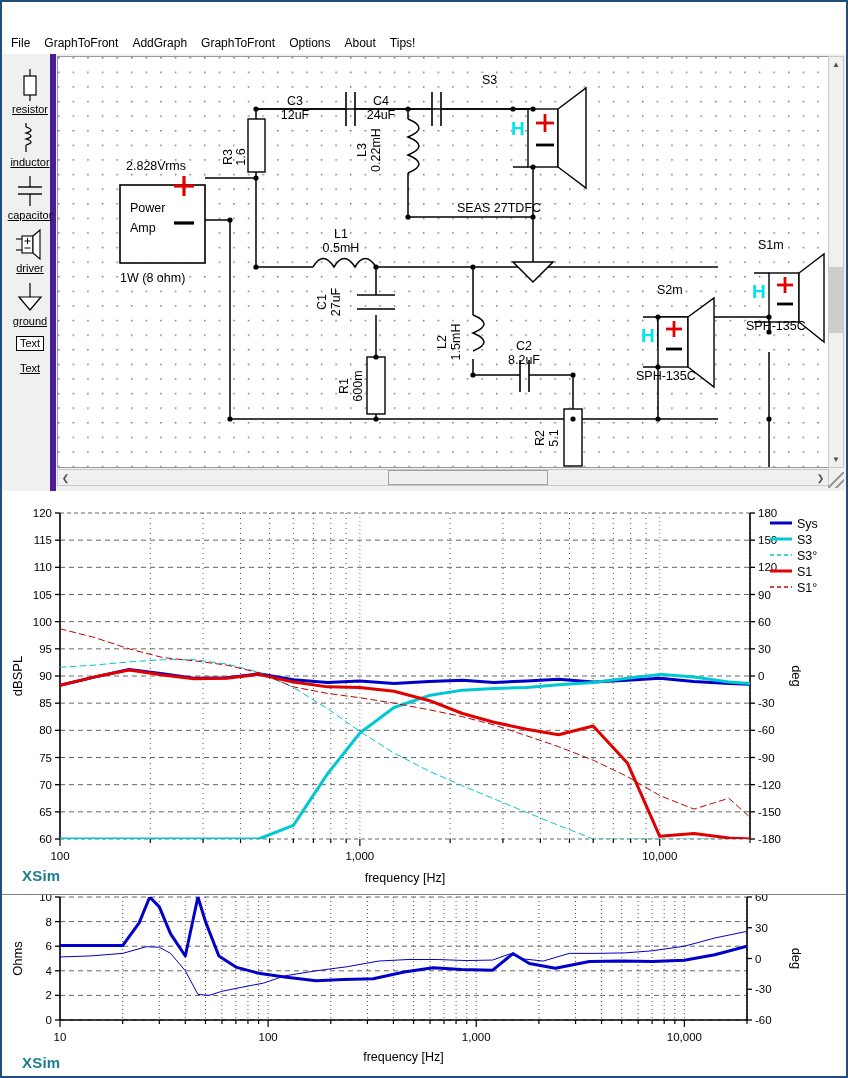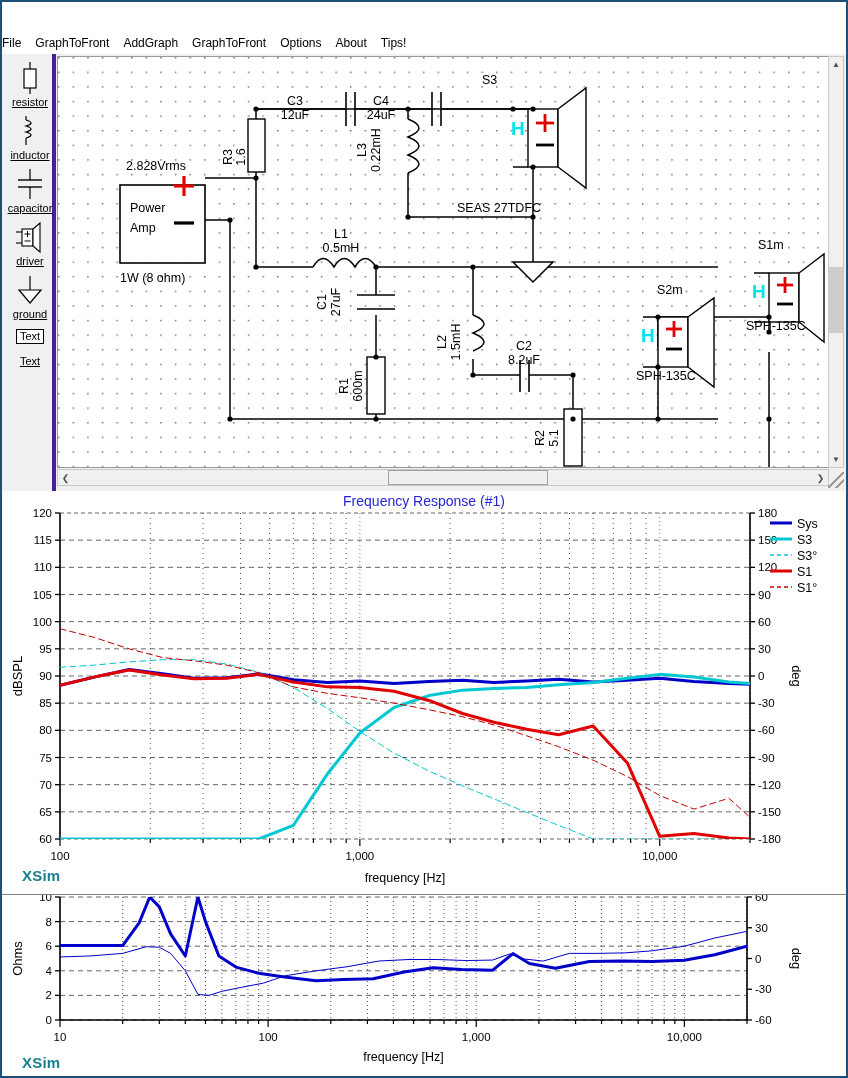--- a/index.html
+++ b/index.html
@@ -49,35 +49,35 @@
     width: 46px; height: 30px; display: flex; align-items: center; justify-content: center;
     font-size: 13px; color: #1a1a1a; background: transparent;
   }
   .win-btn .mn { display:block; width: 11px; height: 1px; background: #1a1a1a; }
   .win-btn .mx { display:block; width: 10px; height: 10px; border: 1px solid #b4b4b4; }
   .win-btn .cl { font-size: 15px; line-height: 1; font-family: "DejaVu Sans", sans-serif; }
 
   
   .menubar {
     position: absolute; left: 0; top: 30px; width: 844px; height: 22px;
-    background: #ffffff; display: flex; align-items: center; 
+    background: #ffffff; display: flex; align-items: center; padding-left: 9px;
   }
   .menu-item {
     font-size: 12px; color: #000000; margin-right: 14px; white-space: nowrap;
   }
 
   
   .sch-wrap {
     position: absolute; left: 0; top: 52px; width: 844px; height: 437px;
     background: #f0f0f0;
   }
   .toolbar {
     position: absolute; left: 2px; top: 0px; width: 52px; height: 437px;
-    background: #f0f0f0; border-right: 4px solid #4c1d95;
-    padding-top: 6px;
+    background: #f0f0f0; border-right: 6px solid #4c1d95;
+    padding-top: 13px;
   }
   .tool {
     width: 52px; text-align: center; margin-bottom: 4px;
   }
   .tool .glyph {
     height: 36px; display: flex; align-items: center; justify-content: center;
   }
   .tool .tlabel {
     font-size: 11px; color: #000; text-decoration: underline; line-height: 13px;
   }
@@ -476,21 +476,20 @@
     </div>
     <div class="hscroll">
       <div class="arrow lt">❮</div>
       <div class="thumb"></div>
       <div class="arrow rt">❯</div>
     </div>
     <div class="grip"></div>
   </div>
 
   <div class="graph1">
-    <div class="graph1-title">Frequency Response (#1)</div>
     <svg class="graphsvg" id="fr-svg" width="844" height="404" viewBox="0 0 844 404">
         <rect x="58" y="22" width="690" height="326" fill="#fff"></rect>
         <line x1="58" y1="22" x2="58" y2="348" stroke="#777" stroke-width="1" stroke-dasharray="1 3"></line>
         <line x1="148.26857424699082" y1="22" x2="148.26857424699082" y2="348" stroke="#222" stroke-width="0.8" stroke-dasharray="1 4"></line>
         <line x1="201.07230517504394" y1="22" x2="201.07230517504394" y2="348" stroke="#222" stroke-width="0.8" stroke-dasharray="1 4"></line>
         <line x1="238.53714849398165" y1="22" x2="238.53714849398165" y2="348" stroke="#222" stroke-width="0.8" stroke-dasharray="1 4"></line>
         <line x1="267.5971386295138" y1="22" x2="267.5971386295138" y2="348" stroke="#222" stroke-width="0.8" stroke-dasharray="1 4"></line>
         <line x1="291.3408794220346" y1="22" x2="291.3408794220346" y2="348" stroke="#222" stroke-width="0.8" stroke-dasharray="1 4"></line>
         <line x1="311.415926219412" y1="22" x2="311.415926219412" y2="348" stroke="#222" stroke-width="0.8" stroke-dasharray="1 4"></line>
         <line x1="328.8057227409725" y1="22" x2="328.8057227409725" y2="348" stroke="#222" stroke-width="0.8" stroke-dasharray="1 4"></line>

